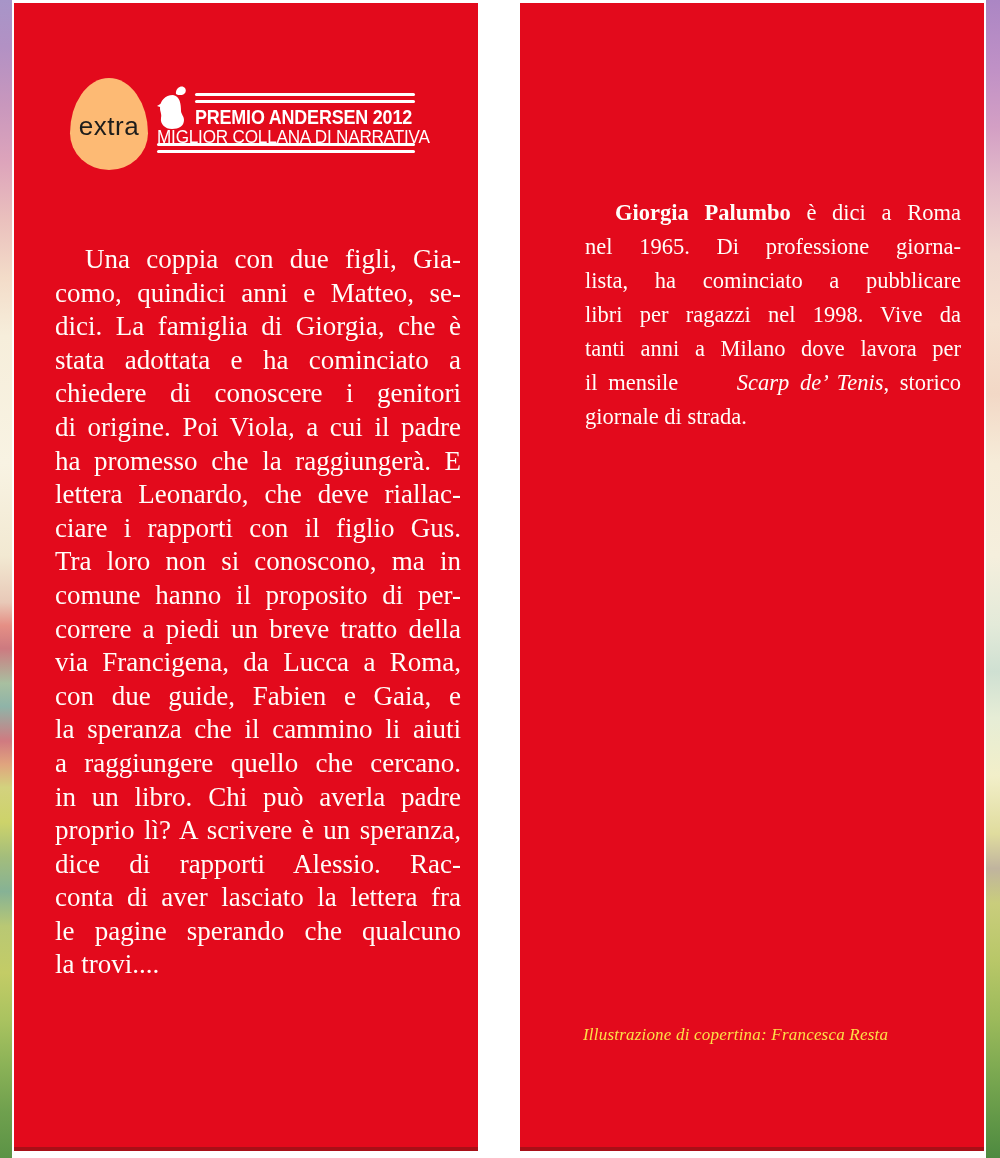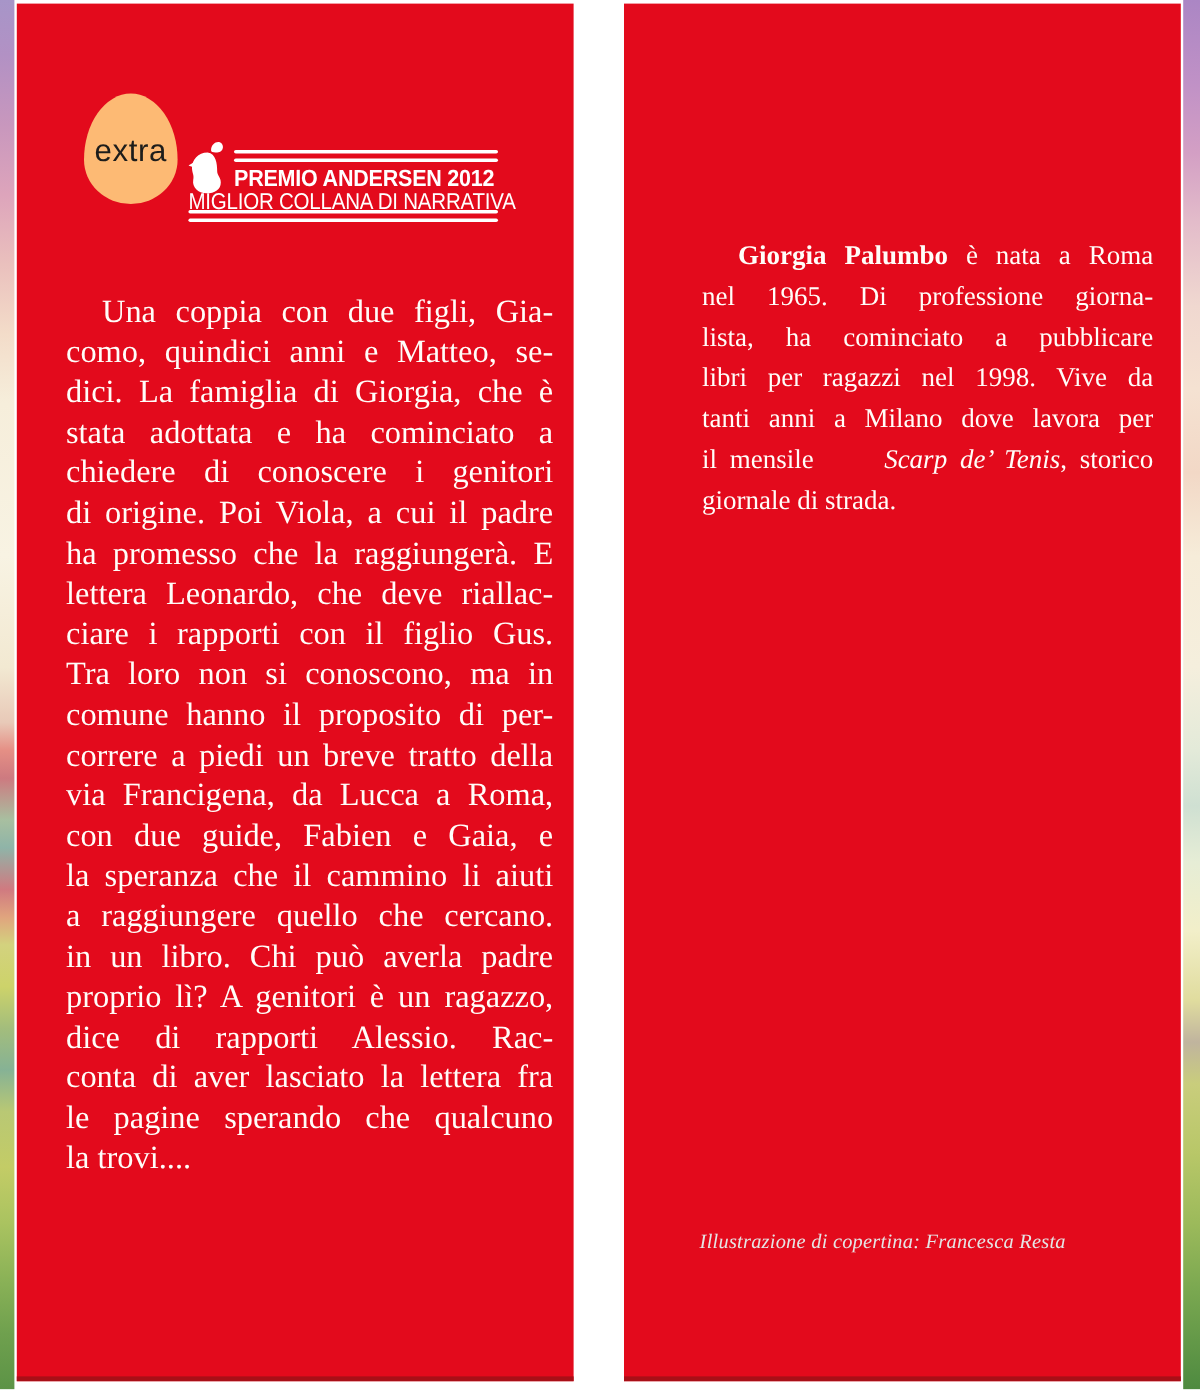--- a/index.html
+++ b/index.html
@@ -27,21 +27,21 @@
   .panel.right{left:520px;width:464px;}
 
   
   .egg{position:absolute;left:56px;top:75px;width:78px;height:92px;background:#fdba74;
        border-radius:50% 50% 50% 50% / 60% 60% 40% 40%;}
   .egg span{position:absolute;left:0;right:0;top:52%;transform:translateY(-50%);
        text-align:center;font-family:"Liberation Sans","DejaVu Sans",sans-serif;
        font-size:26px;letter-spacing:.5px;color:#1d1d1b;}
 
   
-  .badge{position:absolute;left:143px;top:90px;width:258px;height:62px;color:#fff;margin-top:32px;}
+  .badge{position:absolute;left:143px;top:90px;width:258px;height:62px;color:#fff;}
   .rule{position:absolute;height:3px;background:#fff;border-radius:1.5px;}
   .rule.t1{left:38px;right:0;top:0;}
   .rule.t2{left:38px;right:0;top:7px;}
   .rule.b1{left:0;right:0;top:50px;}
   .rule.b2{left:0;right:0;top:57px;}
   .badge-bird{position:absolute;left:0;top:-8px;width:32px;height:46px;}
   .badge-title{position:absolute;left:38px;top:13px;white-space:nowrap;
        font-family:"Liberation Sans","DejaVu Sans",sans-serif;font-weight:700;
        font-size:19.5px;letter-spacing:-.2px;transform:scaleX(.92);transform-origin:left center;}
   .badge-sub{position:absolute;left:0;top:33px;white-space:nowrap;
@@ -52,21 +52,21 @@
   .blurb{position:absolute;left:41px;top:240px;width:406px;color:#fffdf9;
          font-size:27px;line-height:33.6px;}
   .bio{position:absolute;left:65px;top:193px;width:376px;color:#fffdf9;
          font-size:22.5px;line-height:34px;}
   .jline{text-align:justify;text-align-last:justify;}
   .jline.indent{padding-left:30px;}
   .jline.endline{text-align-last:left;}
   .bio b{font-weight:700;}
   .bio em{font-style:italic;margin-left:48px;}
 
-  .credit{position:absolute;left:63px;top:1022px;color:#e5e5e5;font-style:italic;
+  .credit{position:absolute;left:63px;top:1022px;color:#fde047;font-style:italic;
           font-size:17px;letter-spacing:.2px;}
 </style>
 </head>
 <body>
 
 <div class="page">
 
   <div class="edge-strip left"></div>
   <div class="edge-strip right"></div>
 
@@ -101,32 +101,32 @@
       <div class="jline">lettera Leonardo, che deve riallac-</div>
       <div class="jline">ciare i rapporti con il figlio Gus.</div>
       <div class="jline">Tra loro non si conoscono, ma in</div>
       <div class="jline">comune hanno il proposito di per-</div>
       <div class="jline">correre a piedi un breve tratto della</div>
       <div class="jline">via Francigena, da Lucca a Roma,</div>
       <div class="jline">con due guide, Fabien e Gaia, e</div>
       <div class="jline">la speranza che il cammino li aiuti</div>
       <div class="jline">a raggiungere quello che cercano.</div>
       <div class="jline">in un libro. Chi può averla padre</div>
-      <div class="jline">proprio lì? A genitori è un ragazzo,</div>
+      <div class="jline">proprio lì? A scrivere è un speranza,</div>
       <div class="jline">dice di rapporti Alessio. Rac-</div>
       <div class="jline">conta di aver lasciato la lettera fra</div>
       <div class="jline">le pagine sperando che qualcuno</div>
       <div class="jline endline">la trovi....</div>
     </div>
   </div>
 
   <div class="panel right">
 
     <div class="bio">
-      <div class="jline indent"><b>Giorgia Palumbo</b><span> è nata a Roma</span></div>
+      <div class="jline indent"><b>Giorgia Palumbo</b><span> è dici a Roma</span></div>
       <div class="jline">nel 1965. Di professione giorna-</div>
       <div class="jline">lista, ha cominciato a pubblicare</div>
       <div class="jline">libri per ragazzi nel 1998. Vive da</div>
       <div class="jline">tanti anni a Milano dove lavora per</div>
       <div class="jline"><span>il mensile </span><em>Scarp de’ Tenis</em><span>, storico</span></div>
       <div class="jline endline">giornale di strada.</div>
     </div>
 
     <div class="credit">Illustrazione di copertina: Francesca Resta</div>
   </div>

